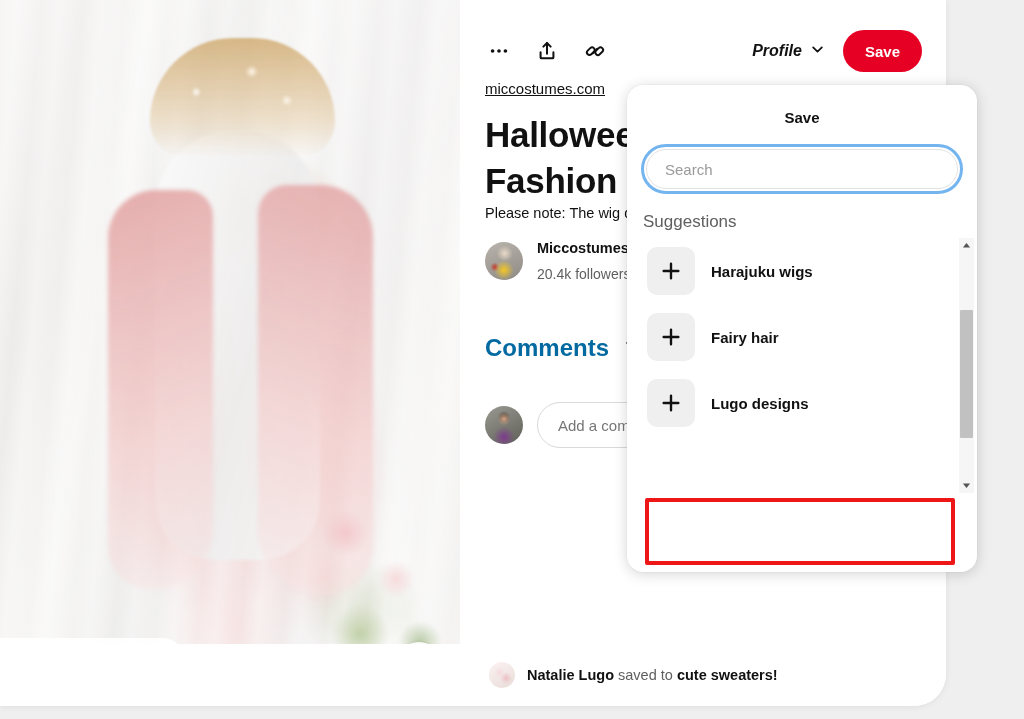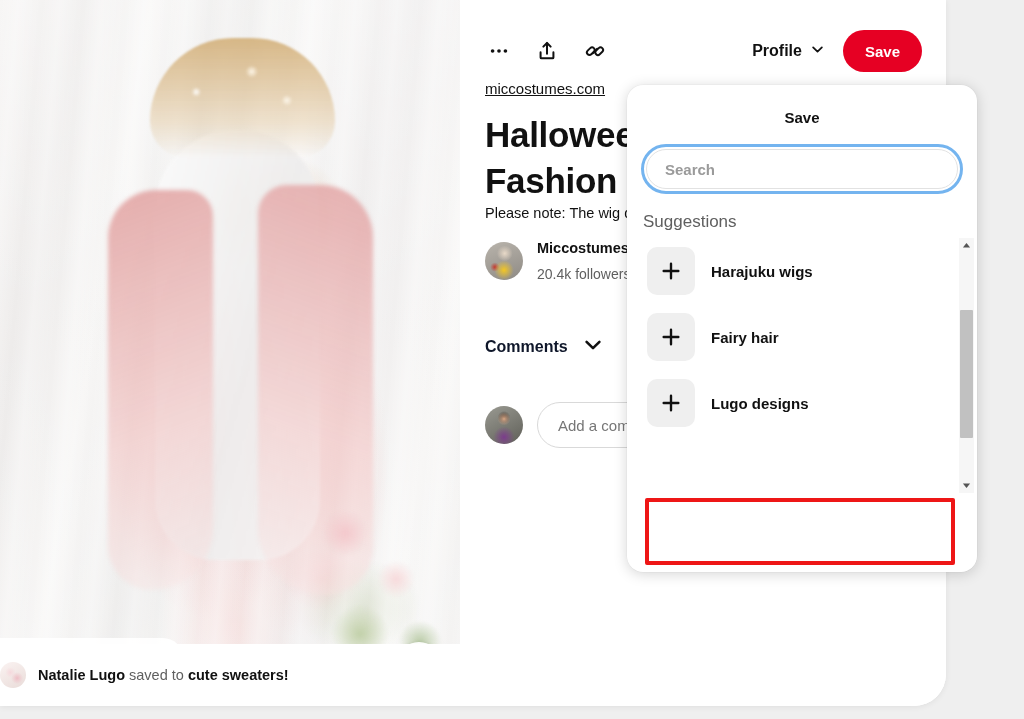--- a/index.html
+++ b/index.html
@@ -155,20 +155,21 @@
     padding: 0 24px 0 28px;
   }
   .act-icons { display: flex; align-items: center; gap: 26px; }
   .act-icon { cursor: pointer; display: flex; align-items: center; justify-content: center; }
   .act-icon svg { display: block; }
   .act-right { margin-left: auto; display: flex; align-items: center; gap: 18px; }
   .profile-select {
     display: flex; align-items: center; gap: 8px;
     font-size: 16px; font-weight: 600; color: #111111;
     cursor: pointer;
+    font-style: italic;
   }
   .save-btn {
     background: #e60023;
     color: #ffffff;
     font-size: 15px;
     font-weight: 700;
     border: none;
     border-radius: 24px;
     height: 42px;
     padding: 0 22px;
@@ -245,21 +246,21 @@
   .creator-meta { display: flex; flex-direction: column; gap: 10px; overflow: hidden; white-space: nowrap; }
   .creator-name { font-size: 14.5px; font-weight: 700; color: #111111; }
   .creator-followers { font-size: 14px; color: #5f5f5f; }
 
   .comments-head {
     position: absolute;
     left: 25px; top: 334px;
     display: flex; align-items: center; gap: 14px;
     cursor: pointer;
   }
-  .comments-head .label { font-size: 16px; font-weight: 700; color: #0f172a; }
+  .comments-head .label { font-size: 24px; font-weight: 700; color: #0369a1; }
 
   .comment-compose {
     position: absolute;
     left: 25px; top: 402px;
     display: flex; align-items: center; gap: 14px;
   }
   .comment-input {
     width: 260px; height: 46px;
     border: 1px solid #d9d9d9;
     border-radius: 24px;
@@ -275,20 +276,21 @@
   
   .notify-bar {
     position: absolute;
     left: 0; bottom: 0;
     width: 946px;
     height: 62px;
     background: #ffffff;
     border-radius: 0 0 32px 0;
     display: flex;
     align-items: center;
+    padding-left: 489px;
     gap: 12px;
   }
   .notify-text { font-size: 14.5px; color: #111111; }
   .notify-text b { font-weight: 700; }
   .notify-text .mid { color: #5f5f5f; }
 
   
   .save-dropdown {
     position: absolute;
     left: 627px; top: 85px;
@@ -316,21 +318,20 @@
     width: 100%;
     height: 40px;
     border: 1px solid #e2e2e2;
     border-radius: 22px;
     padding: 0 18px;
     font-size: 15px;
     color: #6b6b6b;
     font-family: "Liberation Sans", sans-serif;
     outline: none;
     background: #ffffff;
-    font-weight: bold;
   }
   .sd-search::placeholder { color: #9a9a9a; }
 
   .sd-section-label {
     margin: 18px 0 6px 16px;
     font-size: 17px;
     color: #5f5f5f;
   }
 
   .sd-list {

